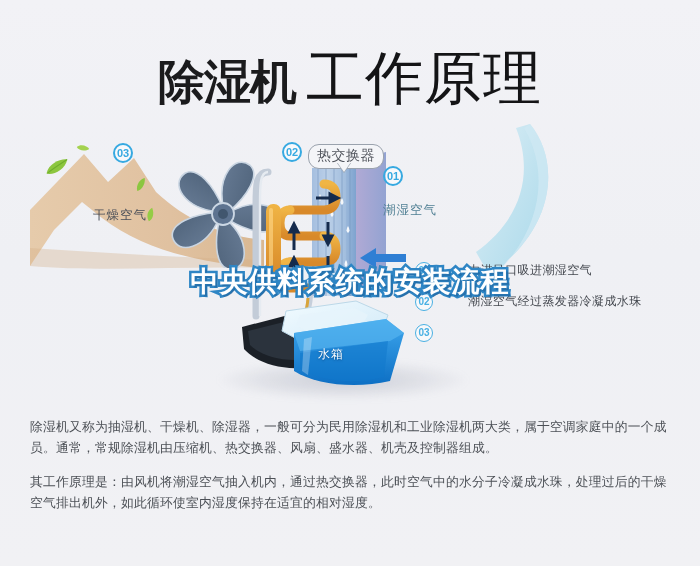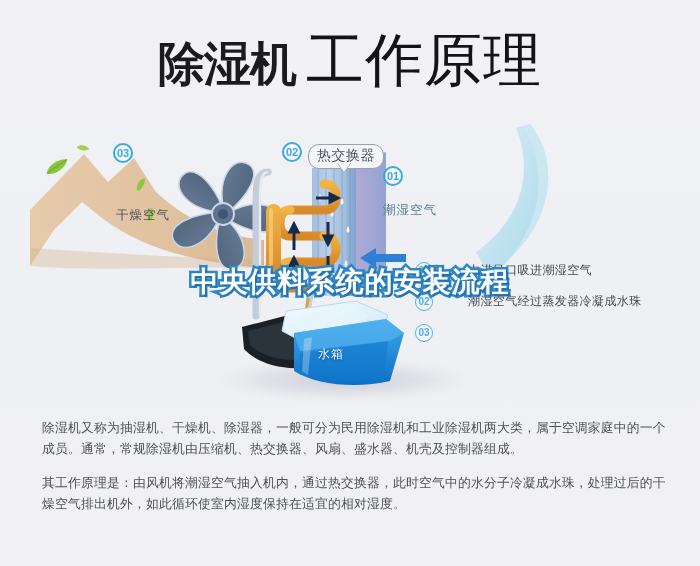--- a/index.html
+++ b/index.html
@@ -20,21 +20,21 @@
     width: 700px;
     height: 566px;
     background: linear-gradient(180deg, #f2f2f6 0%, #eff0f4 45%, #f1f1f4 100%);
     overflow: hidden;
   }
 
   
   .title-wrap {
     position: absolute;
     left: 0;
-    top: 22px;
+    top: 40px;
     width: 700px;
     text-align: center;
     white-space: nowrap;
   }
   .title-a {
     font-family: "Liberation Sans", "DejaVu Sans", sans-serif;
     font-weight: 700;
     font-size: 47px;
     letter-spacing: -1px;
     color: #1b1b1d;
@@ -240,21 +240,22 @@
     position: absolute;
     left: 30px;
     top: 417px;
     width: 645px;
   }
   .para {
     font-size: 12.8px;
     line-height: 21px;
     color: #4c5056;
     letter-spacing: .2px;
-    margin: 0 0 13px 12px;
+    margin: 0 0 13px 0;
+    font-family: Liberation Serif, serif;
   }
   .para:last-child { margin-bottom: 0; }
 </style>
 </head>
 <body>
 
 <div id="page">
 
   <div class="title-wrap">
     <span class="title-a">除湿机</span><span class="title-b">工作原理</span>
@@ -438,21 +439,21 @@
         <path d="M66 46 L74 44 L70 82 L64 78 Z" fill="#ffffff" opacity=".28"></path>
       </svg>
     </div>
     <div class="tank-label">水箱</div>
 
     <div class="badge" style="left:282px; top:24px;">02</div>
     <div class="callout">热交换器</div>
     <div class="callout-tail"></div>
 
     <div class="badge" style="left:113px; top:25px;">03</div>
-    <div class="ill-label dark" style="left:116px; top:89px;">干燥空气</div>
+    <div class="ill-label dark" style="left:93px; top:89px;">干燥空气</div>
 
     <div class="badge" style="left:383px; top:48px;">01</div>
     <div class="ill-label" style="left:383px; top:84px; color:#4f7f93;">潮湿空气</div>
 
   </div>
 
   <div class="steps">
     <div class="step-row">
       <div class="step-badge">01</div>
       <div class="step-text">由进风口吸进潮湿空气</div>

